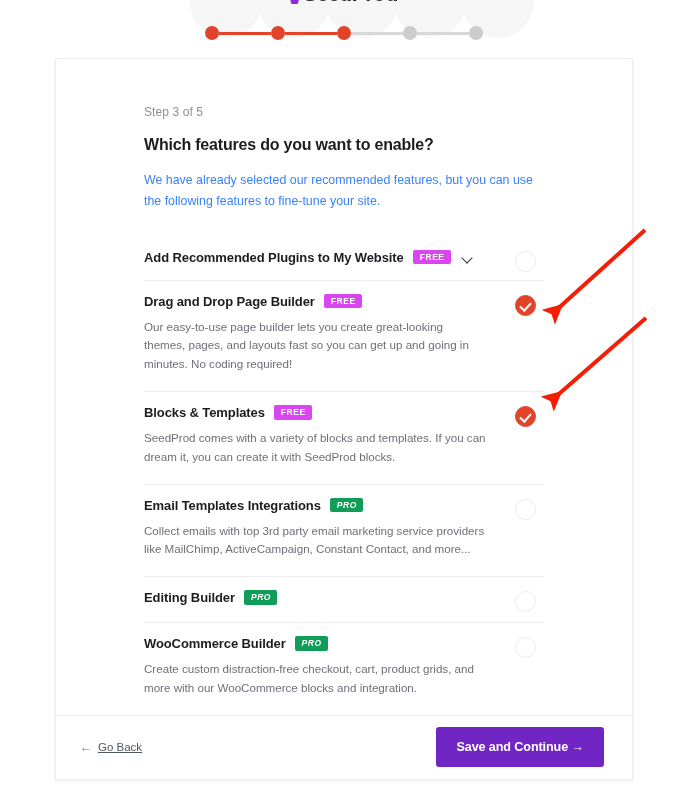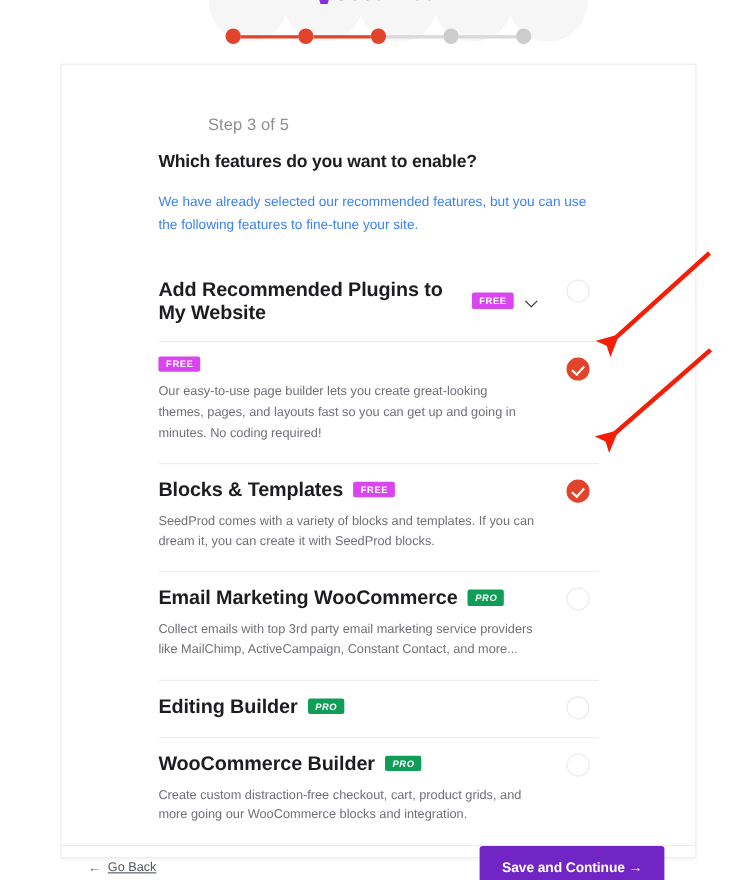--- a/index.html
+++ b/index.html
@@ -83,25 +83,24 @@
     z-index: 4;
     display: flex;
     flex-direction: column;
   }
   .card-body {
     flex: 1;
     padding: 46px 88px 0 88px;
   }
 
   .step-label {
-    font-size: 15px;
+    font-size: 12px;
     color: #8f8f92;
     letter-spacing: 0.1px;
     margin-bottom: 17px;
-    margin-left: 45px;
   }
   .headline {
     font-size: 16px;
     font-weight: bold;
     color: #1d1d21;
     letter-spacing: -0.2px;
     margin-bottom: 16px;
   }
   .subhead {
     font-size: 12.4px;
@@ -118,21 +117,21 @@
     border-top: 1px solid #ededed;
   }
   .feature.first { border-top: none; padding-top: 4px; padding-bottom: 15px; }
 
   .feature-head {
     display: flex;
     align-items: center;
     gap: 9px;
   }
   .feature-title {
-    font-size: 18px;
+    font-size: 13px;
     font-weight: bold;
     color: #1d1d21;
     letter-spacing: -0.1px;
   }
   .badge {
     display: inline-block;
     font-size: 8.5px;
     font-weight: bold;
     color: #ffffff;
     letter-spacing: 0.55px;
@@ -271,54 +270,55 @@
           <div class="feature first">
             <div class="feature-head">
               <span class="feature-title">Add Recommended Plugins to My Website</span>
               <span class="badge free">FREE</span>
               <span class="chev"></span>
             </div>
             <div class="check"></div>
           </div>
           <div class="feature">
             <div class="feature-head">
+              <span class="feature-title">Drag and Drop Page Builder</span>
               <span class="badge free">FREE</span>
             </div>
             <p class="feature-desc">Our easy-to-use page builder lets you create great-looking themes, pages, and layouts fast so you can get up and going in minutes. No coding required!</p>
             <div class="check on"></div>
           </div>
           <div class="feature">
             <div class="feature-head">
               <span class="feature-title">Blocks &amp; Templates</span>
               <span class="badge free">FREE</span>
             </div>
             <p class="feature-desc">SeedProd comes with a variety of blocks and templates. If you can dream it, you can create it with SeedProd blocks.</p>
             <div class="check on"></div>
           </div>
           <div class="feature">
             <div class="feature-head">
-              <span class="feature-title">Email Marketing WooCommerce</span>
+              <span class="feature-title">Email Templates Integrations</span>
               <span class="badge pro">PRO</span>
             </div>
             <p class="feature-desc">Collect emails with top 3rd party email marketing service providers like MailChimp, ActiveCampaign, Constant Contact, and more...</p>
             <div class="check"></div>
           </div>
           <div class="feature">
             <div class="feature-head">
               <span class="feature-title">Editing Builder</span>
               <span class="badge pro">PRO</span>
             </div>
             <div class="check"></div>
           </div>
           <div class="feature">
             <div class="feature-head">
               <span class="feature-title">WooCommerce Builder</span>
               <span class="badge pro">PRO</span>
             </div>
-            <p class="feature-desc">Create custom distraction-free checkout, cart, product grids, and more going our WooCommerce blocks and integration.</p>
+            <p class="feature-desc">Create custom distraction-free checkout, cart, product grids, and more with our WooCommerce blocks and integration.</p>
             <div class="check"></div>
           </div>
         </div>
 
     </div>
 
     <div class="card-footer">
       <a class="go-back">
         <span class="arrow">←</span>
         <span class="gb-text">Go Back</span>

